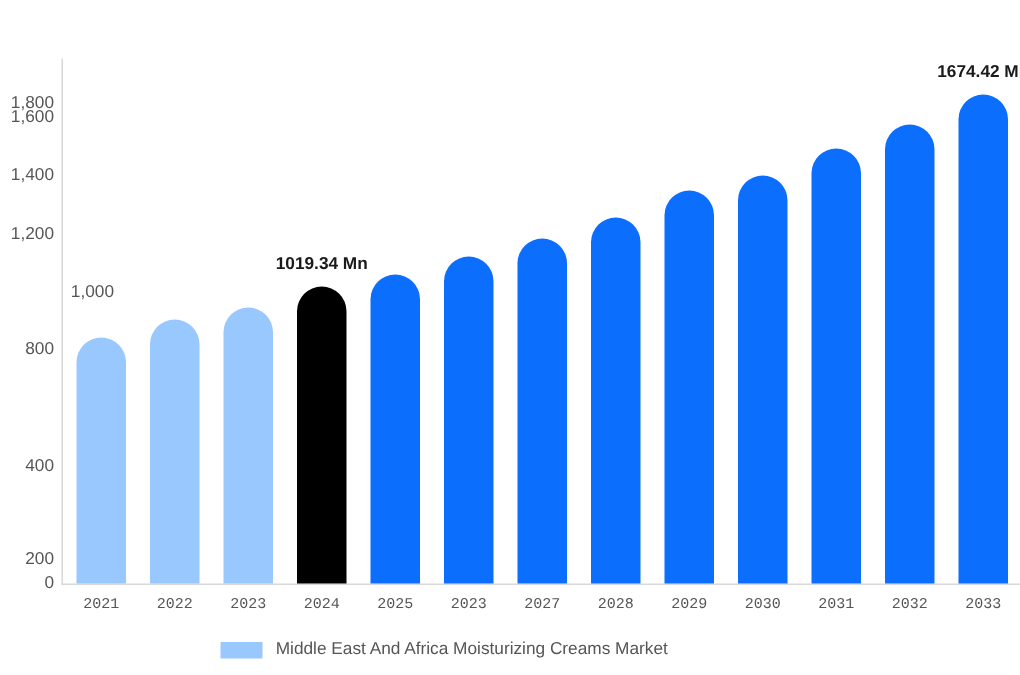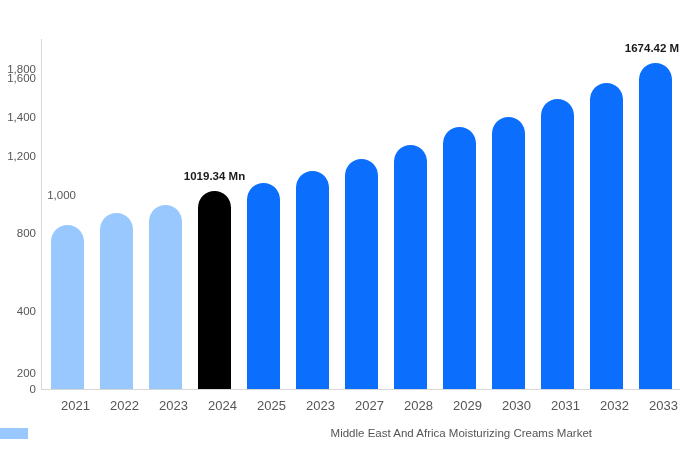--- a/index.html
+++ b/index.html
@@ -100,33 +100,34 @@
     font-size: 11.5px;
     font-weight: bold;
     color: #1a1a1a;
     white-space: nowrap;
     text-align: center;
   }
   .x-tick-label {
     position: absolute;
     top: 398px;
     width: 45px;
-    text-align: right;
-    font-size: 13px;
+    text-align: center;
+    font-size: 10px;
     color: #565656;
     white-space: nowrap;
+    font-family: Liberation Mono, monospace;
   }
   #legend {
     position: absolute;
     left: 0;
     top: 427px;
     width: 592px;
     display: flex;
     align-items: center;
-    justify-content: space-between;
+    justify-content: center;
     gap: 9px;
   }
   #legend-swatch {
     width: 28px;
     height: 11px;
     background: #99c8ff;
     flex: none;
   }
   #legend-text {
     font-size: 11.5px;

